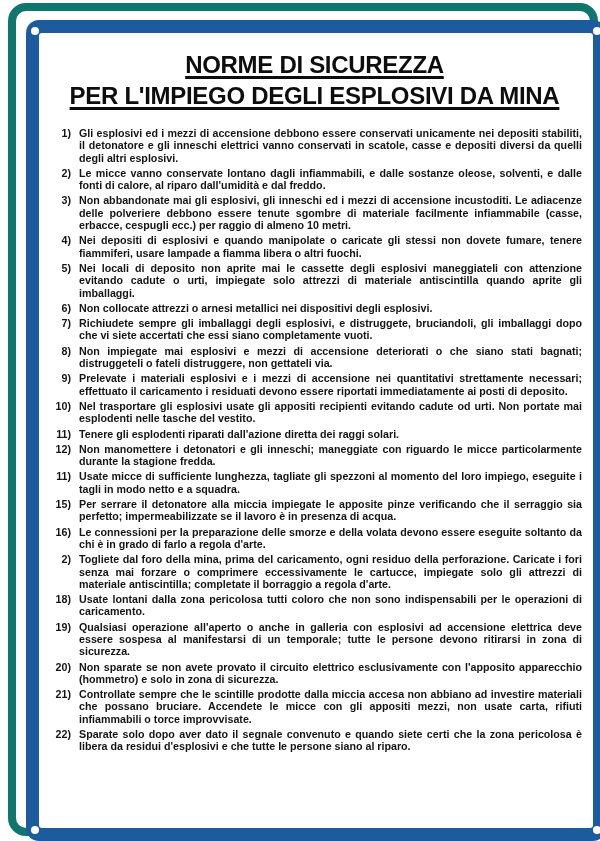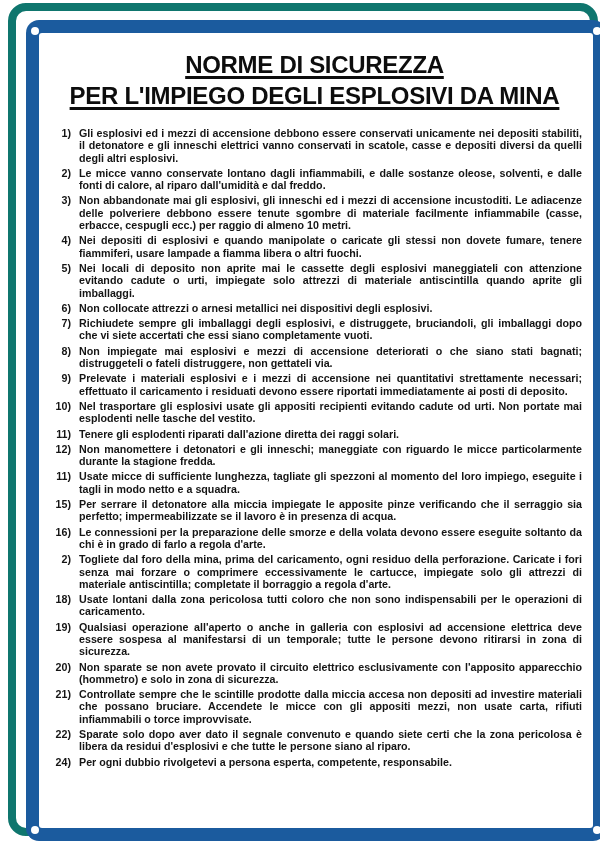--- a/index.html
+++ b/index.html
@@ -156,30 +156,26 @@
     <span class="rule-text">Qualsiasi operazione all'aperto o anche in galleria con esplosivi ad accensione elettrica deve essere sospesa al manifestarsi di un temporale; tutte le persone devono ritirarsi in zona di sicurezza.</span>
   </li>
 
   <li>
     <span class="rule-num">20)</span>
     <span class="rule-text">Non sparate se non avete provato il circuito elettrico esclusivamente con l'apposito apparecchio (hommetro) e solo in zona di sicurezza.</span>
   </li>
 
   <li>
     <span class="rule-num">21)</span>
-    <span class="rule-text">Controllate sempre che le scintille prodotte dalla miccia accesa non depositi ad investire materiali che possano bruciare. Accendete le micce con gli appositi mezzi, non usate carta, rifiuti infiammabili o torce improvvisate.</span>
+    <span class="rule-text">Controllate sempre che le scintille prodotte dalla miccia accesa non abbiano ad investire materiali che possano bruciare. Accendete le micce con gli appositi mezzi, non usate carta, rifiuti infiammabili o torce improvvisate.</span>
   </li>
 
   <li>
     <span class="rule-num">22)</span>
     <span class="rule-text">Sparate solo dopo aver dato il segnale convenuto e quando siete certi che la zona pericolosa è libera da residui d'esplosivi e che tutte le persone siano al riparo.</span>
   </li>
 
 
-  <li>
-    <span class="rule-num">24)</span>
-    <span class="rule-text">Per ogni dubbio rivolgetevi a persona esperta, competente, responsabile.</span>
-  </li>
 </ol>
       </div>
     </div>
   </div>
 </div>
 
 </body></html>

